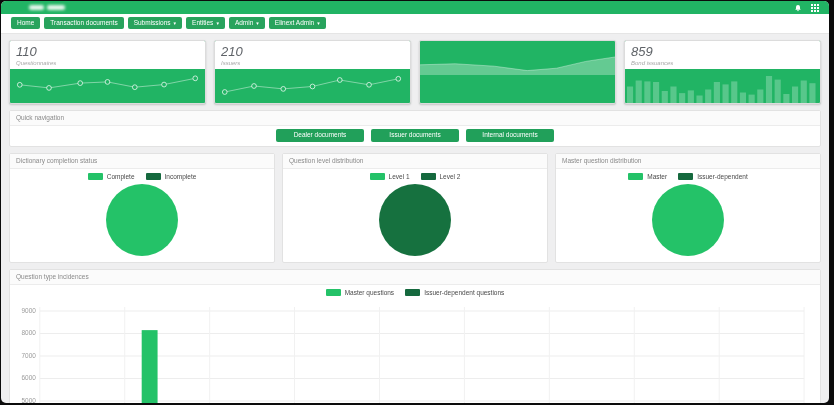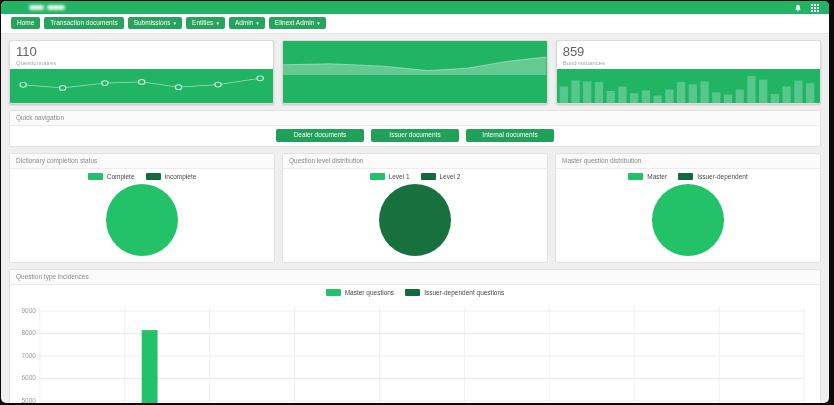--- a/index.html
+++ b/index.html
@@ -17,21 +17,21 @@
   .apps-grid i{width:2px;height:2px;background:#fff;display:block;}
 
   
   .navbar{background:#fff;border-bottom:1px solid #e5e5e5;padding:3px 8px 4px 10px;display:flex;gap:4px;}
   .nav-btn{background:#28a35d;color:#fff;font-size:6.5px;line-height:8px;padding:2px 6px;border-radius:2px;display:flex;align-items:center;gap:3px;cursor:pointer;white-space:nowrap;}
   .caret{font-size:5px;line-height:1;}
 
   main{padding:6px 8px 0;}
 
   
-  .cards-row{display:flex;gap:8px;}
+  .cards-row{display:flex;gap:8px;font-style:italic;}
   .stat-card{flex:1;background:#21b464;border-radius:2px;overflow:hidden;box-shadow:0 1px 2px rgba(0,0,0,.18);border:1px solid #dcdcdc;}
   .stat-top{background:#fff;padding:3px 6px 3px;}
   .stat-value{font-size:13px;color:#5f6368;}
   .stat-label{font-size:6px;color:#a8a8a8;margin-top:1px;}
   .stat-chart{height:34px;}
   .stat-chart svg{display:block;width:100%;height:34px;}
 
   
   .panel{background:#fff;border:1px solid #e2e2e2;border-radius:2px;margin-top:6px;}
   .panel-header{background:#fbfbfb;border-bottom:1px solid #ececec;font-size:6.5px;color:#8a8a8a;padding:3px 6px 4px;}
@@ -114,20 +114,38 @@
           <div class="stat-chart">
             <svg viewBox="0 0 200 34" preserveAspectRatio="none">
               <polyline points="10,15.8 40,18.919999999999998 72,14.120000000000001 100,12.92 128,18.200000000000003 158,15.56 190,9.32" fill="none" stroke="rgba(255,255,255,.55)" stroke-width="0.8"></polyline>
               <circle cx="10" cy="15.8" r="2.4" fill="#21b464" stroke="rgba(255,255,255,.8)" stroke-width="0.9"></circle>
               <circle cx="40" cy="18.919999999999998" r="2.4" fill="#21b464" stroke="rgba(255,255,255,.8)" stroke-width="0.9"></circle>
               <circle cx="72" cy="14.120000000000001" r="2.4" fill="#21b464" stroke="rgba(255,255,255,.8)" stroke-width="0.9"></circle>
               <circle cx="100" cy="12.92" r="2.4" fill="#21b464" stroke="rgba(255,255,255,.8)" stroke-width="0.9"></circle>
               <circle cx="128" cy="18.200000000000003" r="2.4" fill="#21b464" stroke="rgba(255,255,255,.8)" stroke-width="0.9"></circle>
               <circle cx="158" cy="15.56" r="2.4" fill="#21b464" stroke="rgba(255,255,255,.8)" stroke-width="0.9"></circle>
               <circle cx="190" cy="9.32" r="2.4" fill="#21b464" stroke="rgba(255,255,255,.8)" stroke-width="0.9"></circle>
+            </svg>
+          </div>
+        </div>
+        <div class="stat-card">
+          <div class="stat-top">
+            <div class="stat-value">210</div>
+            <div class="stat-label">Issuers</div>
+          </div>
+          <div class="stat-chart">
+            <svg viewBox="0 0 200 34" preserveAspectRatio="none">
+              <polyline points="10,23 40,17 70,19.88 100,17.48 128,11 158,15.8 188,9.8" fill="none" stroke="rgba(255,255,255,.55)" stroke-width="0.8"></polyline>
+              <circle cx="10" cy="23" r="2.4" fill="#21b464" stroke="rgba(255,255,255,.8)" stroke-width="0.9"></circle>
+              <circle cx="40" cy="17" r="2.4" fill="#21b464" stroke="rgba(255,255,255,.8)" stroke-width="0.9"></circle>
+              <circle cx="70" cy="19.88" r="2.4" fill="#21b464" stroke="rgba(255,255,255,.8)" stroke-width="0.9"></circle>
+              <circle cx="100" cy="17.48" r="2.4" fill="#21b464" stroke="rgba(255,255,255,.8)" stroke-width="0.9"></circle>
+              <circle cx="128" cy="11" r="2.4" fill="#21b464" stroke="rgba(255,255,255,.8)" stroke-width="0.9"></circle>
+              <circle cx="158" cy="15.8" r="2.4" fill="#21b464" stroke="rgba(255,255,255,.8)" stroke-width="0.9"></circle>
+              <circle cx="188" cy="9.8" r="2.4" fill="#21b464" stroke="rgba(255,255,255,.8)" stroke-width="0.9"></circle>
             </svg>
           </div>
         </div>
         <div class="stat-card">
           <div class="stat-chart">
             <svg viewBox="0 0 200 34" preserveAspectRatio="none">
               <path d="M0,34 L0,23.799999999999997 L36,22.78 L76,25.16 L110.00000000000001,29.58 L140,27.200000000000003 L170,20.4 L200,15.979999999999999 L200,34 Z" fill="rgba(255,255,255,.30)"></path>
               <polyline points="0,23.799999999999997 36,22.78 76,25.16 110.00000000000001,29.58 140,27.200000000000003 170,20.4 200,15.979999999999999" fill="none" stroke="rgba(255,255,255,.5)" stroke-width="0.7"></polyline>
             </svg>
           </div>

